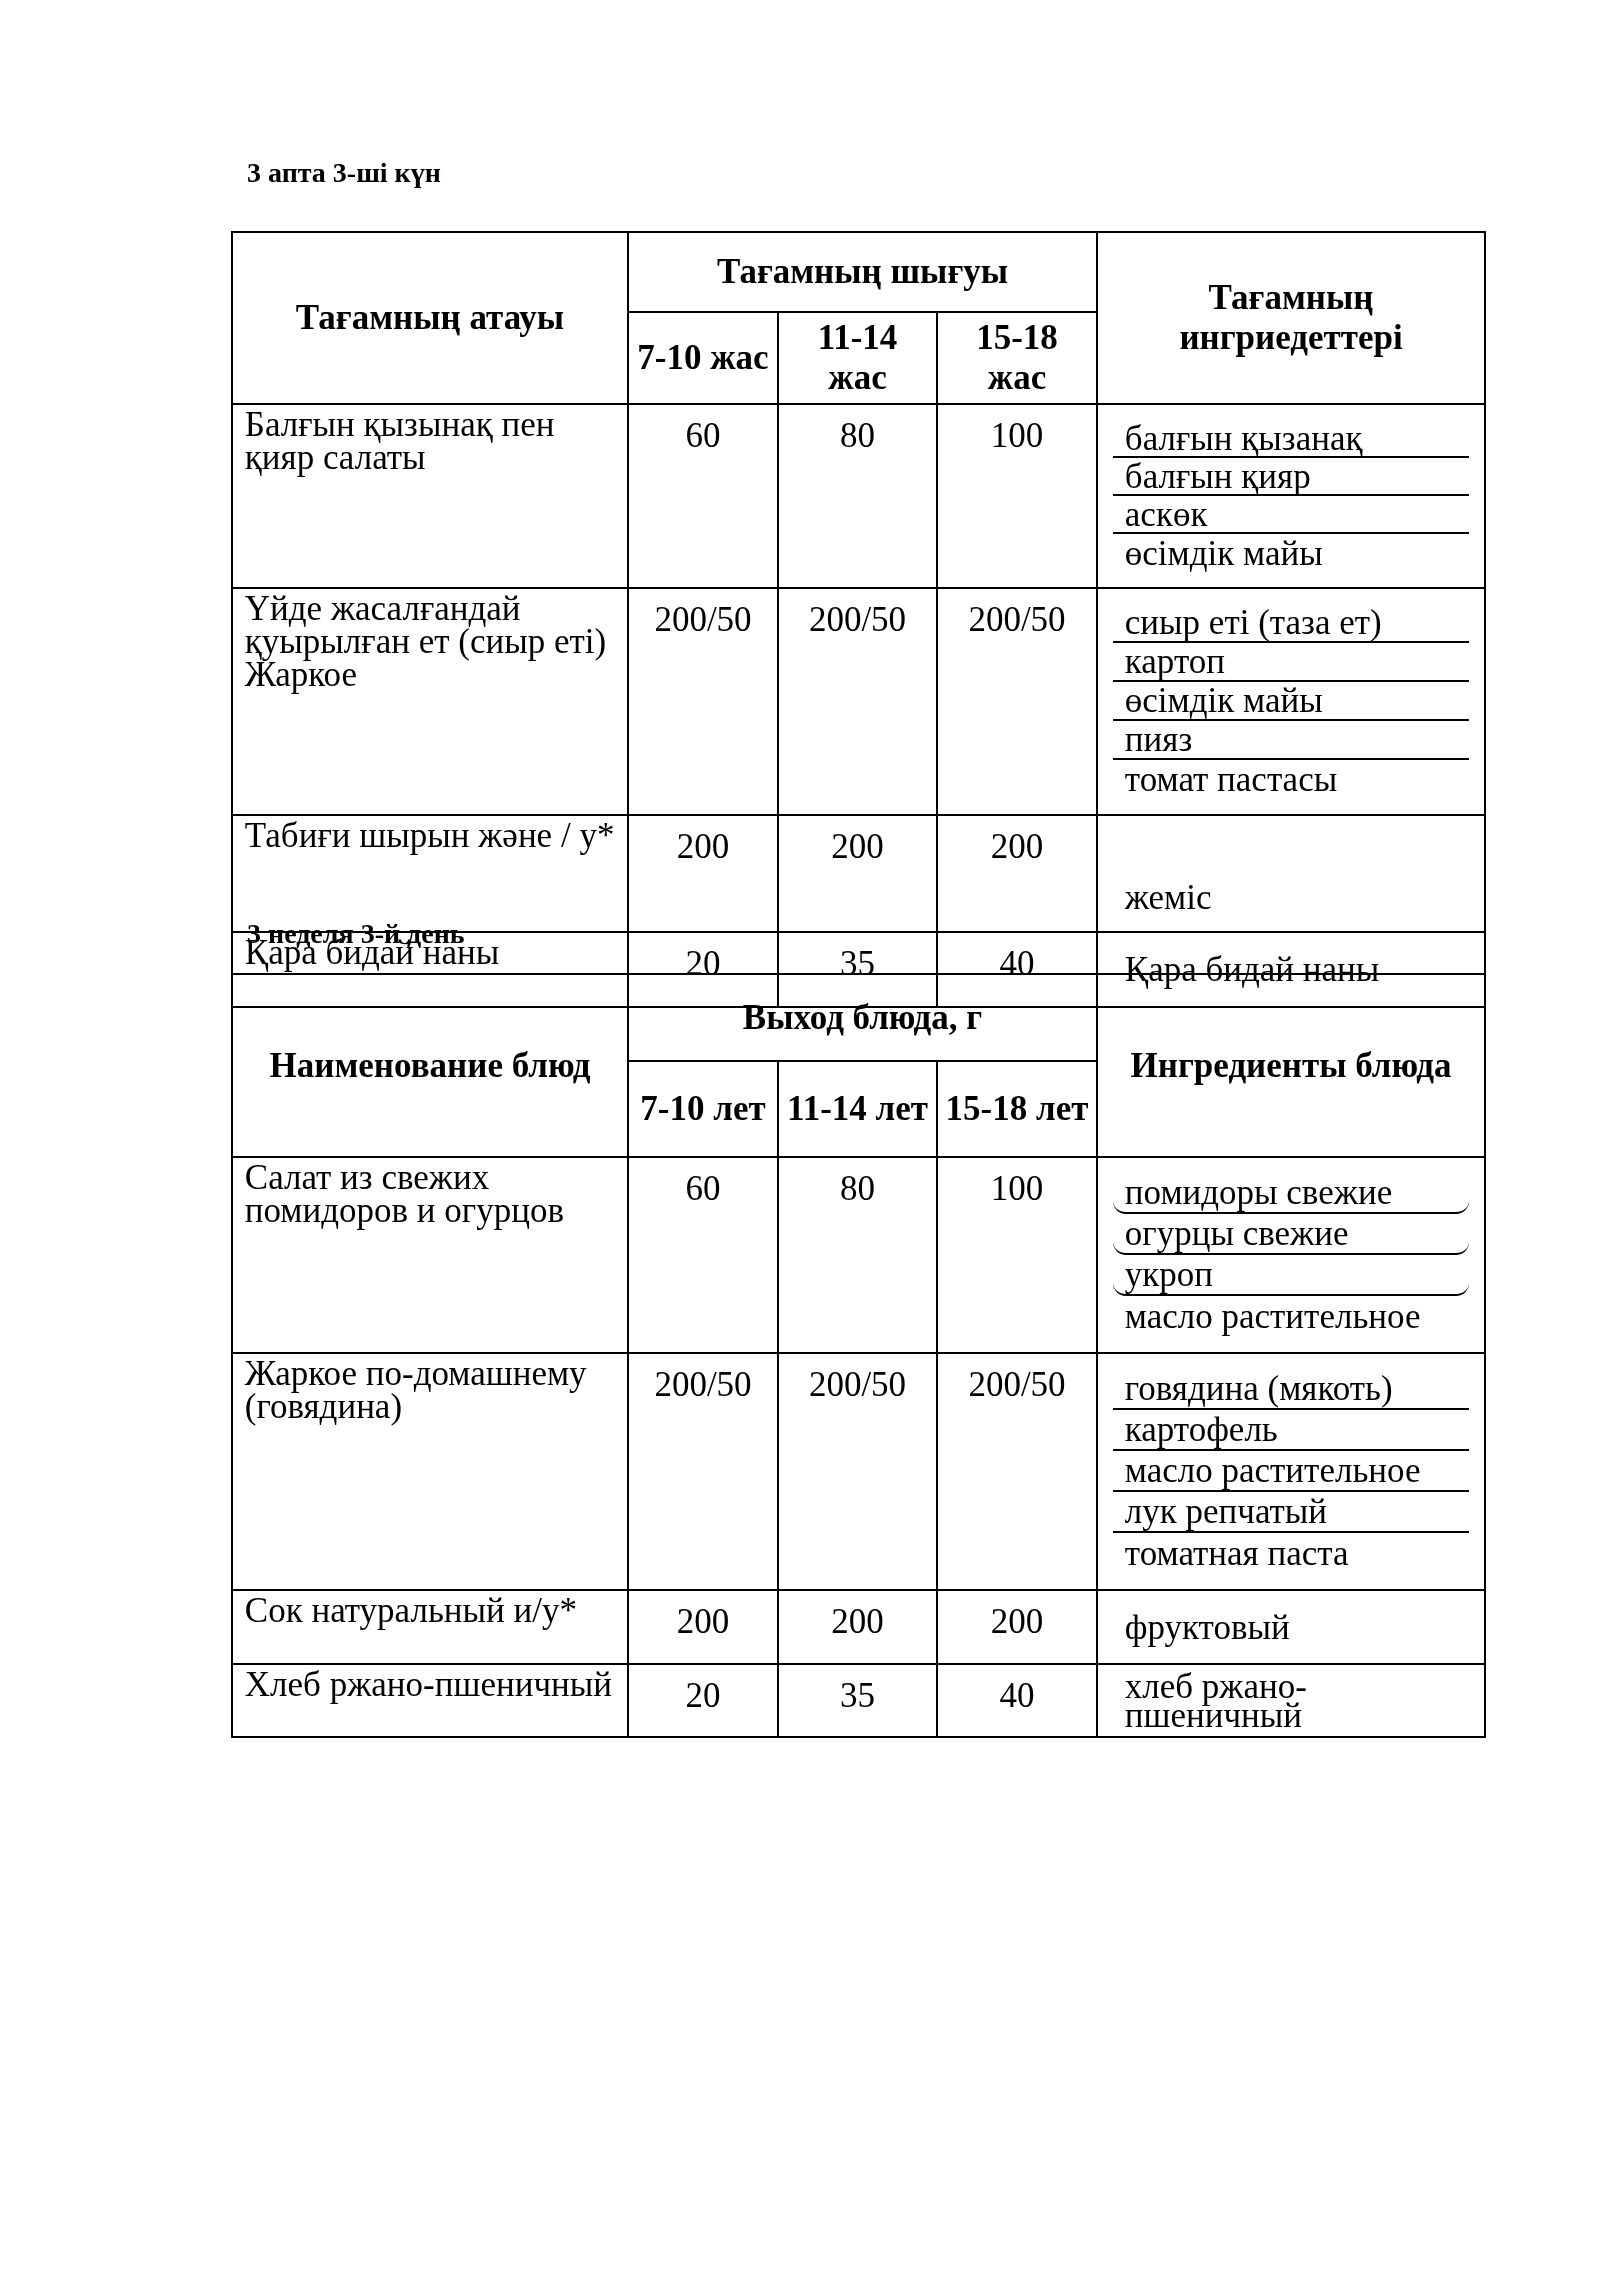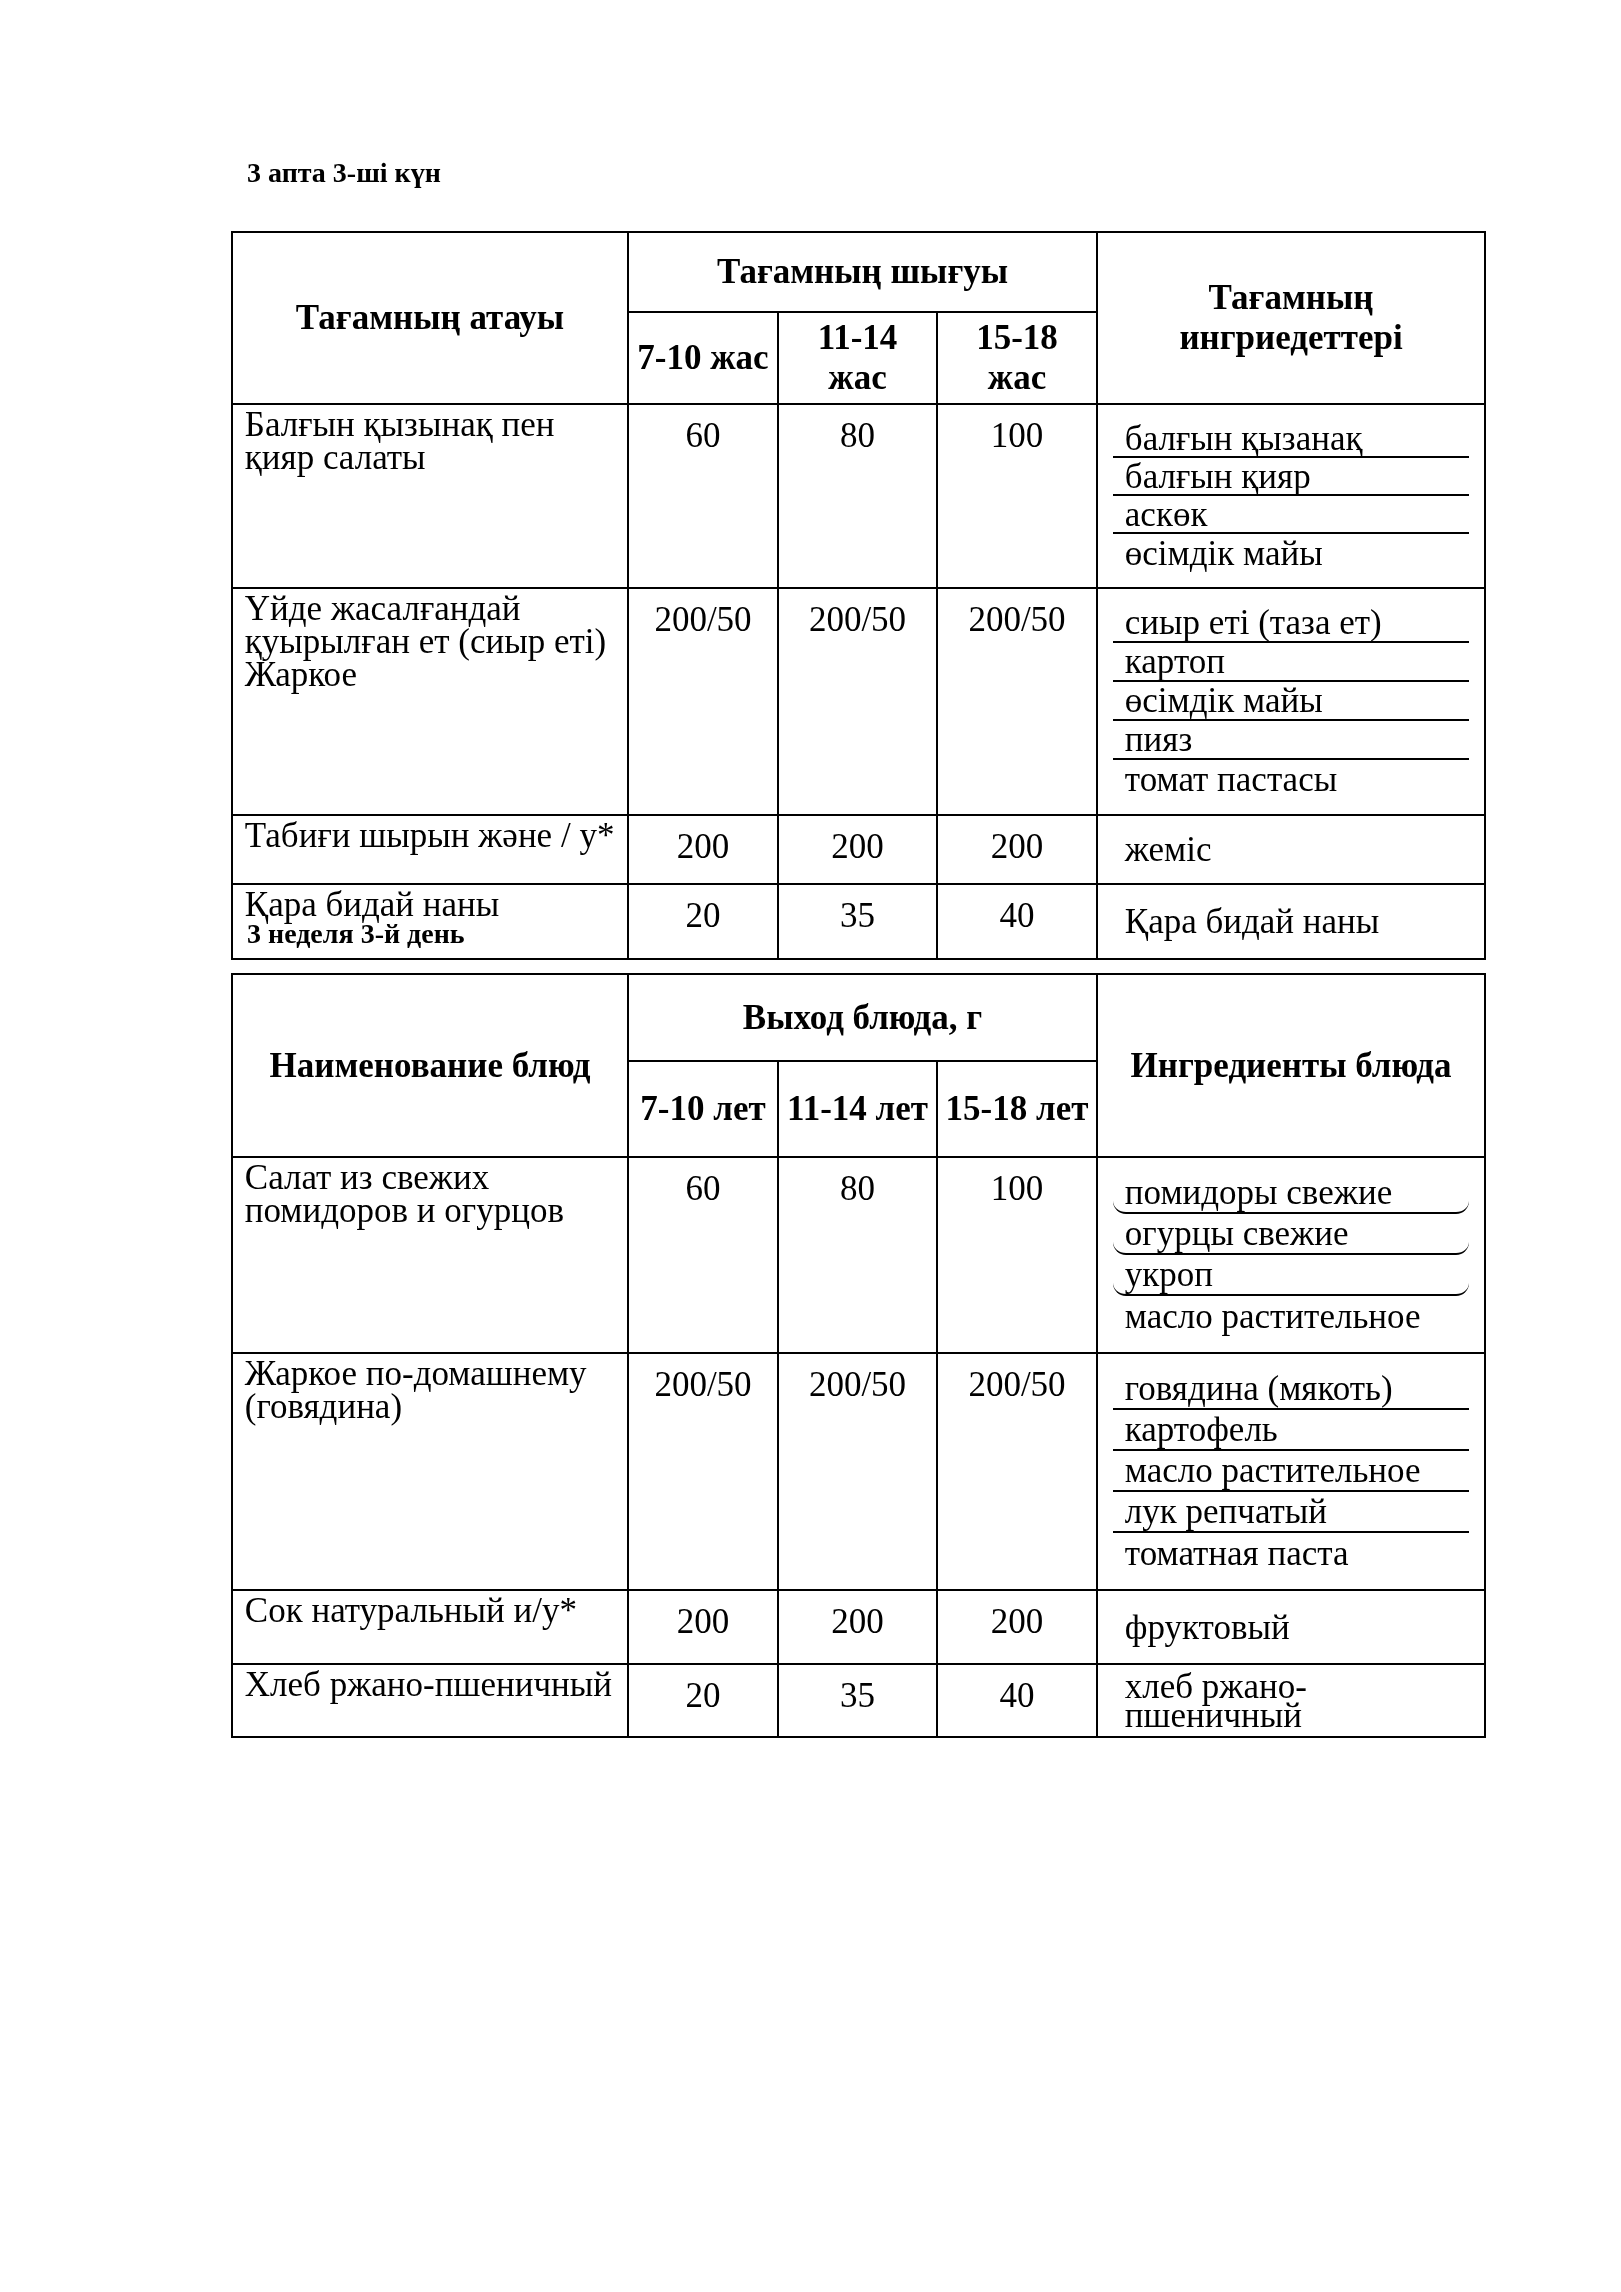--- a/index.html
+++ b/index.html
@@ -73,21 +73,21 @@
 
   
   .t1-h1 { height: 80px; }
   .t1-h2 { height: 92px; }
   .t1-r0 { height: 153px; }
   .t1-r1 { height: 193px; }
   .t1-r2 { height: 37px; }
   .t1-r3 { height: 43px; }
   .t1-r0 .ing { height: 38px; }
   .t1-r1 .ing { height: 39px; }
-  .t1-r2 .ing { height: 37px; }
+  .t1-r2 .ing { height: 37px; margin-top: 48px; }
   .t1-r3 .ing { height: 43px; }
 
   
   .t2-h1 { height: 87px; }
   .t2-h2 { height: 96px; }
   .t2-r0 { height: 163px; }
   .t2-r1 { height: 203px; }
   .t2-r2 { height: 42px; }
   .t2-r3 { height: 41px; }
   .t2-r0 .ing { height: 41px; border-radius: 13px; }

